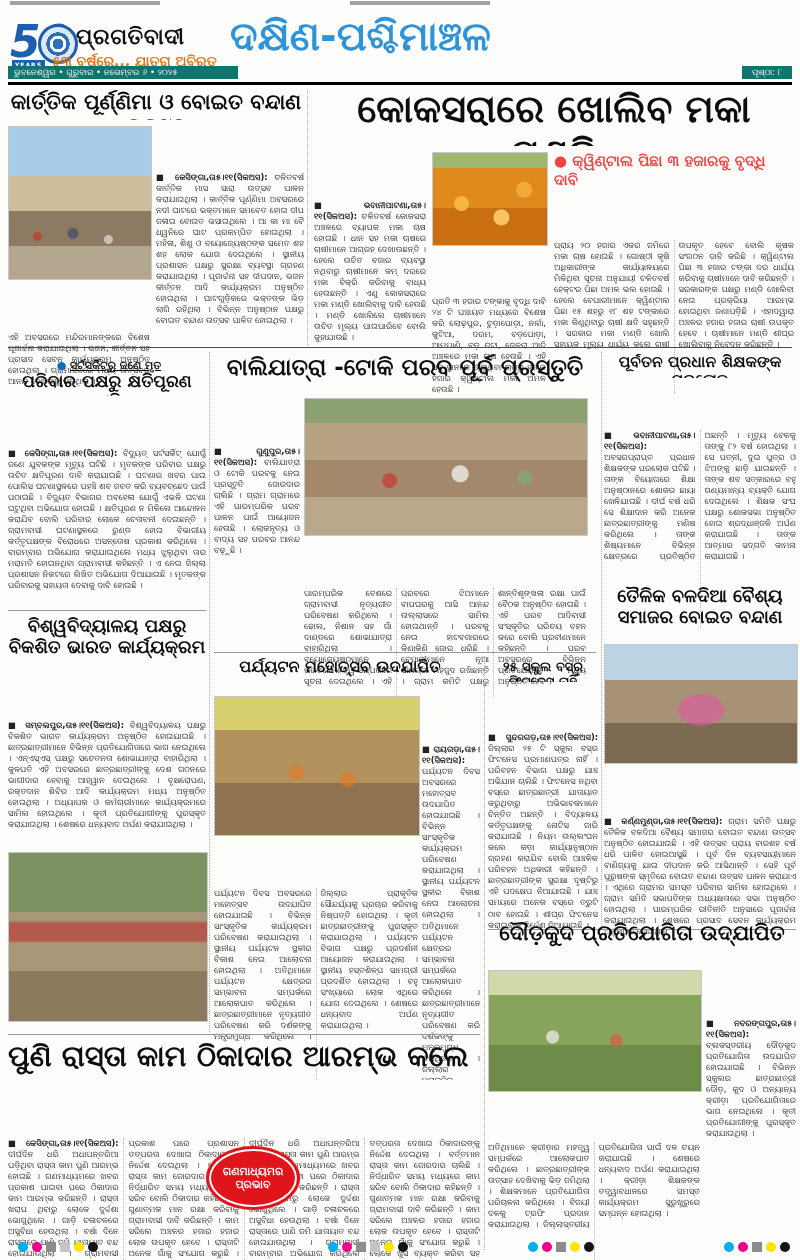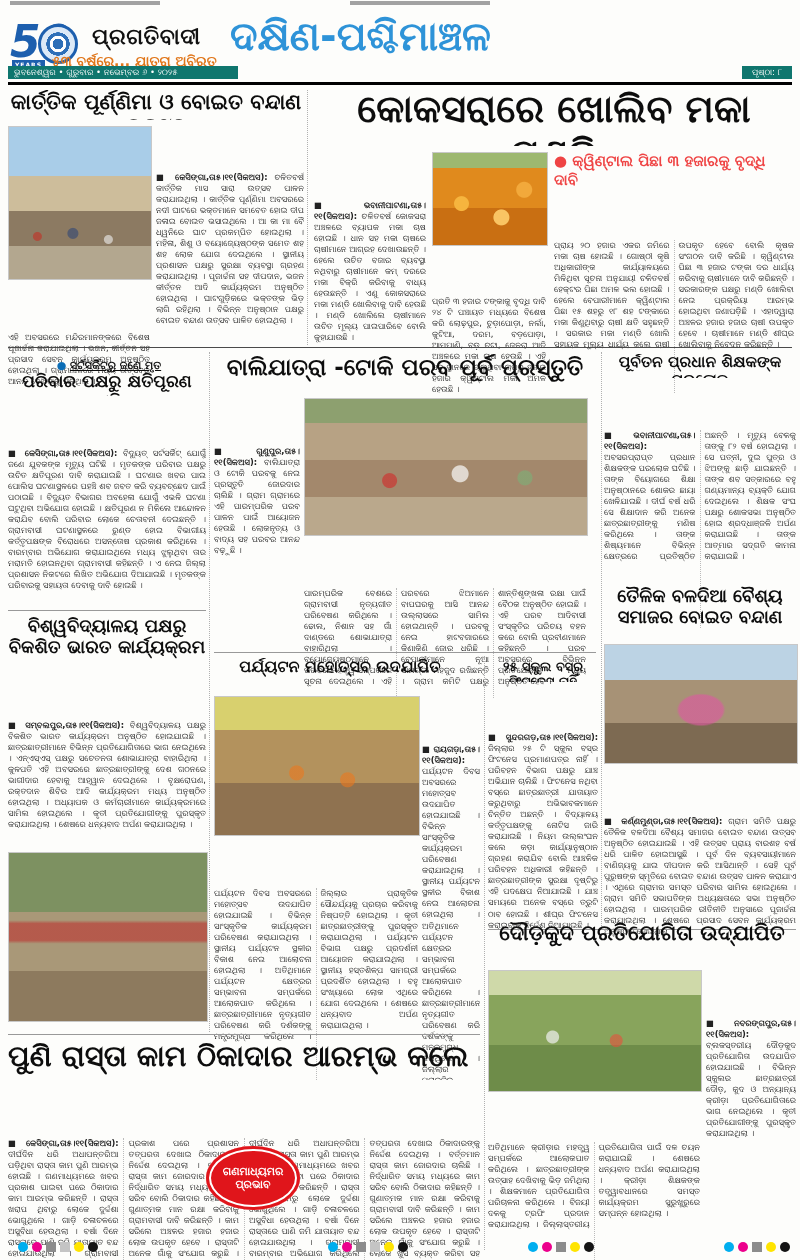--- a/index.html
+++ b/index.html
@@ -75,21 +75,21 @@
 <body>
 
 <div id="page">
 
   <div class="abs graybar" style="left:10px;top:1px;width:150px;"></div>
   <div class="abs graybar" style="left:350px;top:1px;width:140px;"></div>
 
   <div class="abs fifty" style="left:10px;top:20px;">50</div>
   <div class="abs yearstab" style="left:12px;top:60px;">YEARS</div>
   <div class="abs logo-circle" style="left:38px;top:24px;"></div>
-  <div class="abs paper-name" style="left:92px;top:24px;text-align:right;">ପ୍ରଗତିବାଦୀ</div>
+  <div class="abs paper-name" style="left:76px;top:24px;text-align:right;">ପ୍ରଗତିବାଦୀ</div>
   <div class="abs tagline" style="left:52px;top:53px;">୫୩ ବର୍ଷରେ... ଯାତ୍ରା ଅବିରତ</div>
   <div class="abs blackbar" style="left:8px;top:66px;width:218px;">ଭୁବନେଶ୍ୱର • ଗୁରୁବାର • ନଭେମ୍ବର ୬ • ୨୦୨୫</div>
   <div class="abs edition-title" style="left:230px;top:14px;width:340px;">ଦକ୍ଷିଣ-ପଶ୍ଚିମାଞ୍ଚଳ</div>
   <div class="abs blackbar" style="left:742px;top:66px;width:38px;text-align:center;">ପୃଷ୍ଠା: ୮</div>
   <div class="abs toprule" style="left:8px;top:82px;width:784px;"></div>
 
   <div class="abs headline" style="left:8px;top:90px;width:296px;height:30px;font-size:21px;">କାର୍ତ୍ତିକ ପୂର୍ଣ୍ଣିମା ଓ ବୋଇତ ବନ୍ଦାଣ ଉତ୍ସବ</div>
   <div class="abs ph ph-river" style="left:8px;top:126px;width:142px;height:152px;"></div>
   <div class="abs body-txt" style="left:156px;top:124px;width:148px;height:218px;">
     <span class="dateline">■ କେସିଙ୍ଗା,ତା୫।୧୧(ସିକଅସ):</span>

